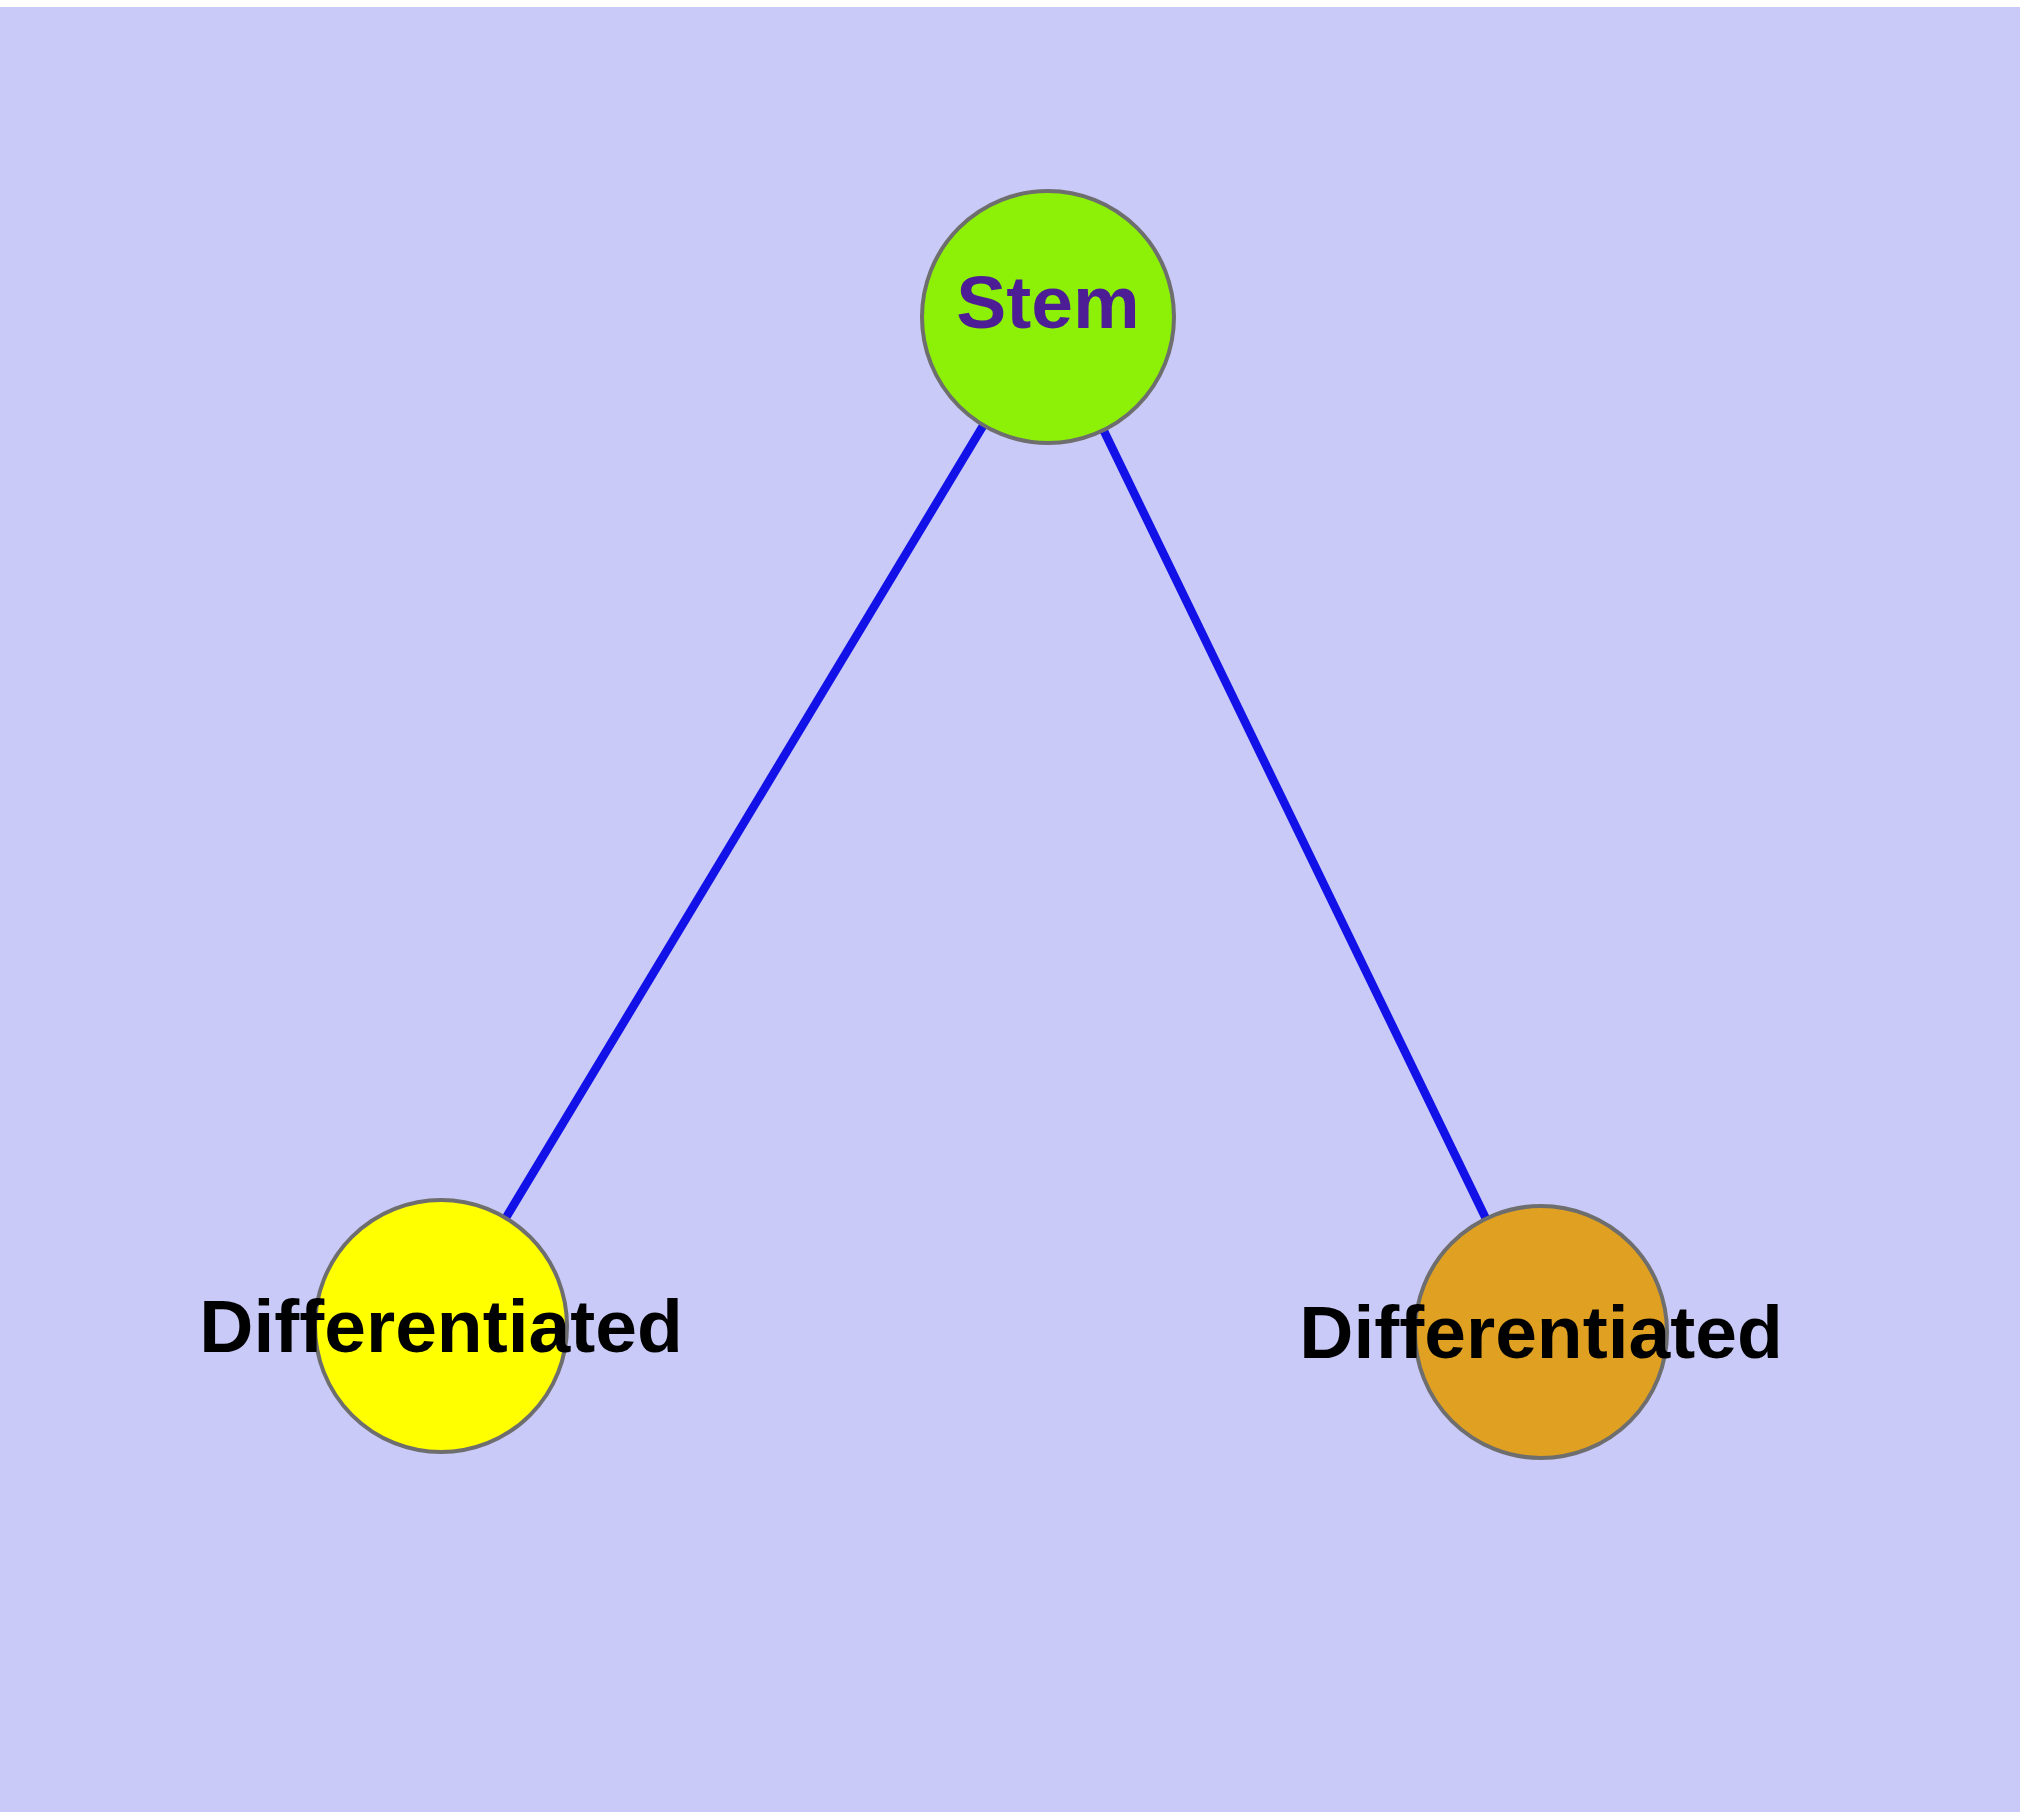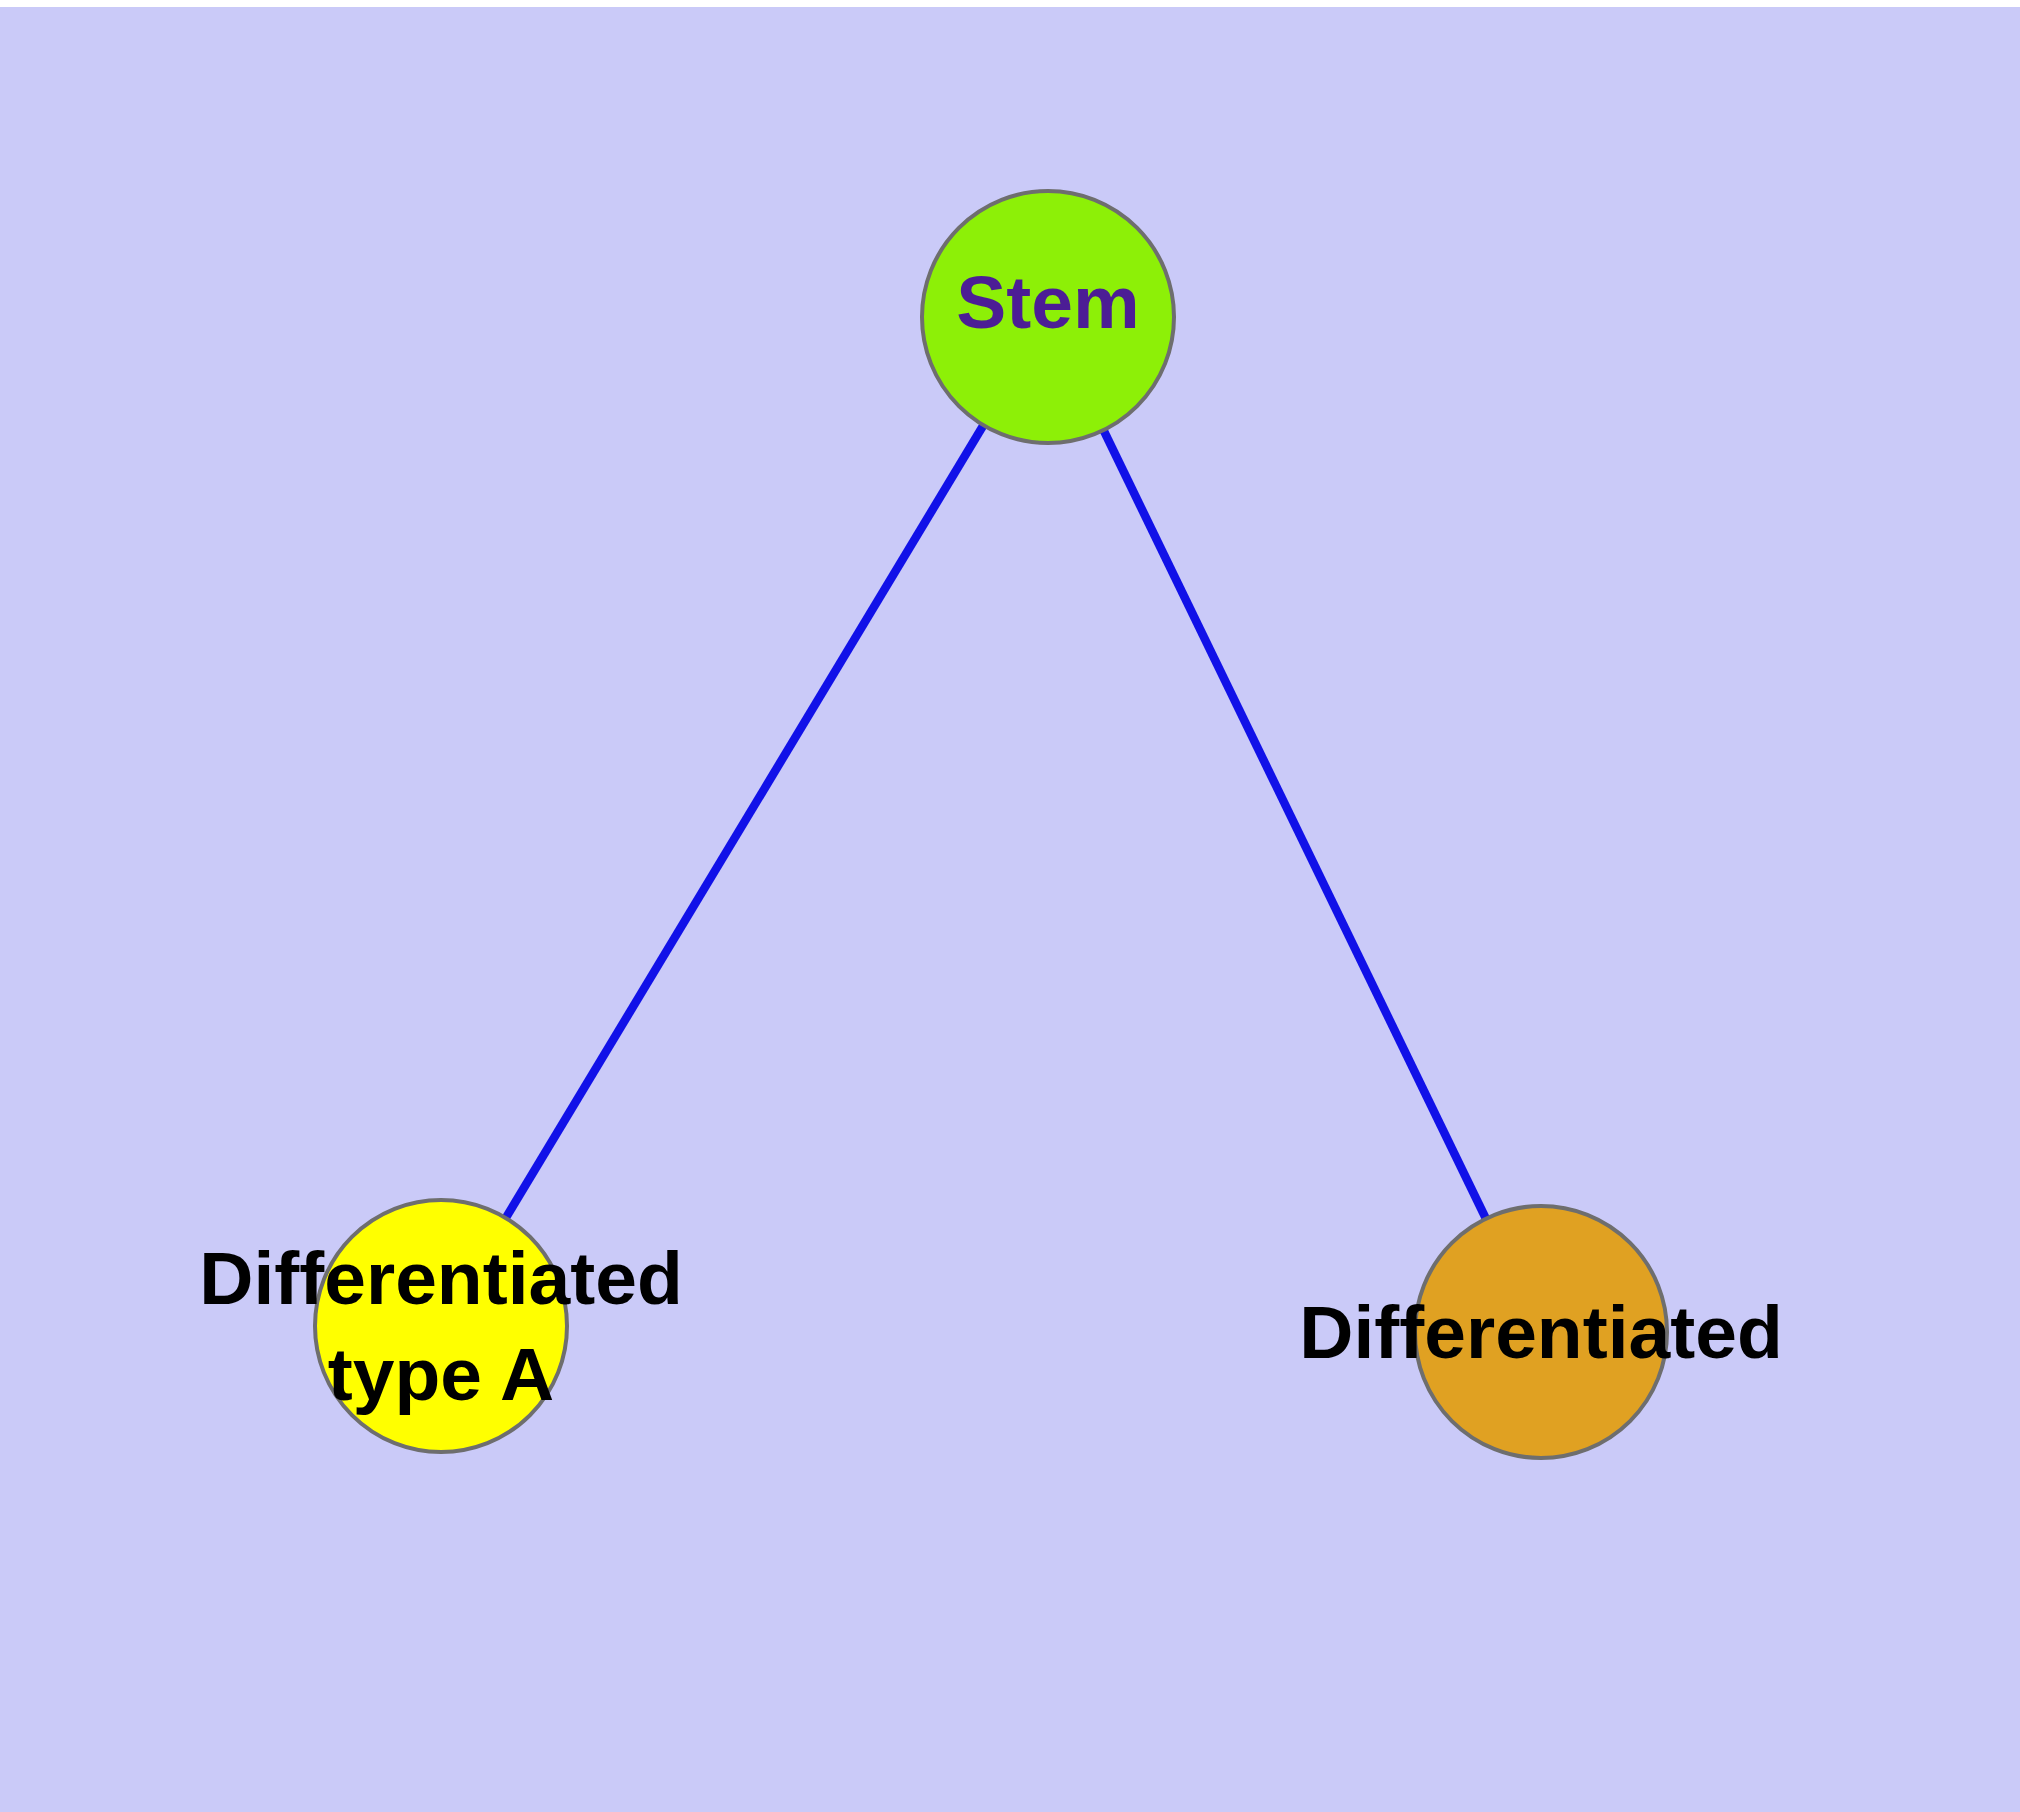--- a/index.html
+++ b/index.html
@@ -64,21 +64,20 @@
   <div class="node" style="left: 920px; top: 189px; width: 256px; height: 256px; background: rgb(141, 240, 7); border-color: rgb(110, 110, 110); border-width: 4.2px;"></div>
   <div class="node" style="left: 313px; top: 1198px; width: 256px; height: 256px; background: rgb(255, 255, 0); border-color: rgb(110, 110, 110); border-width: 4.2px;"></div>
   <div class="node" style="left: 1413px; top: 1204px; width: 256px; height: 256px; background: rgb(224, 161, 34); border-color: rgb(110, 110, 110); border-width: 4.2px;"></div>
 
   <div class="label" style="left: 1048px; top: 302px; color: #4c1d95;">
     <span>Stem</span>
   </div>
 
   <div class="label" style="left: 441px; top: 1326px; color: rgb(0, 0, 0);">
     <span>Differentiated</span>
-    <span>type A</span>
   </div>
 
   <div class="label" style="left: 1541px; top: 1332px; color: rgb(0, 0, 0);">
     <span>Differentiated</span>
   </div>
 
 </div>
 
 
 </body></html>

